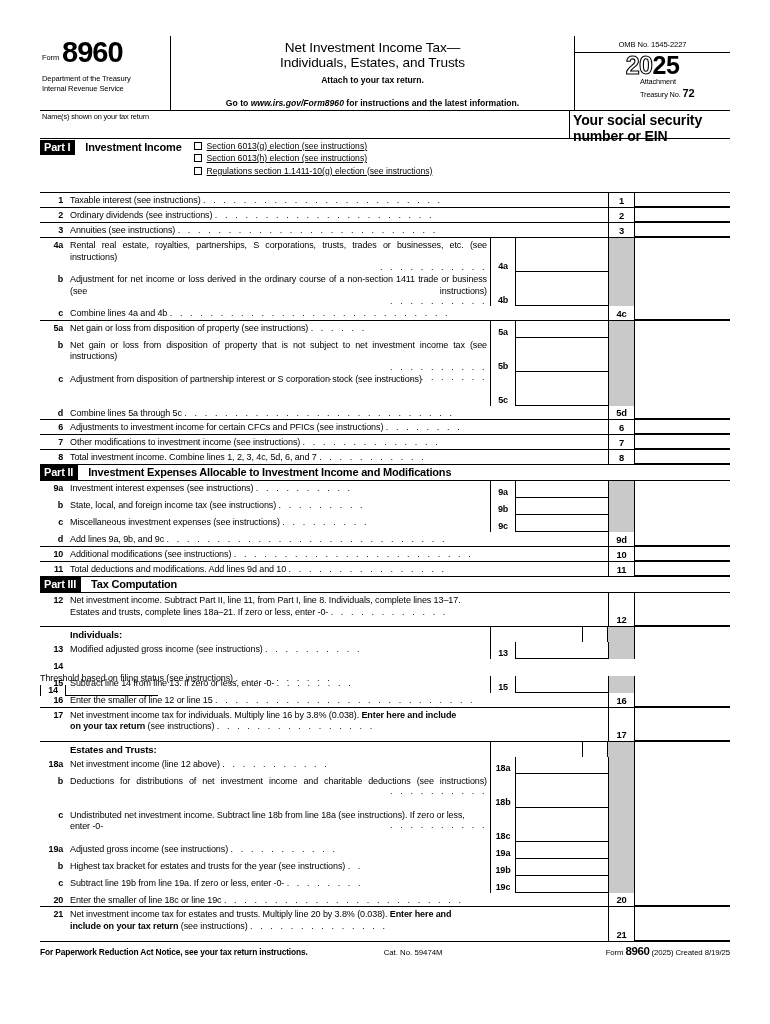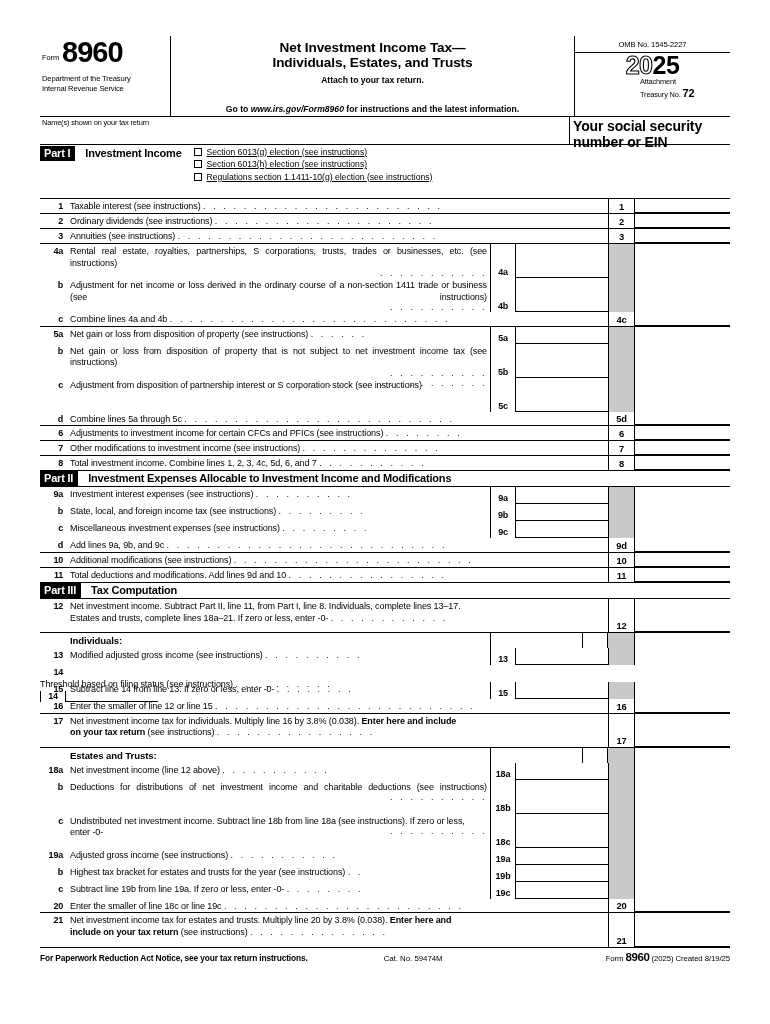--- a/index.html
+++ b/index.html
@@ -15,23 +15,23 @@
 
   
   .hdr { display: flex; border-bottom: 1.6px solid #000; }
   .hdr-left { width: 131px; padding: 3px 0 2px 0; border-right: 1.4px solid #000; }
   .formline { display: flex; align-items: flex-end; padding-bottom: 1px; }
   .formword { font-size: 7.5px; letter-spacing: -.1px; padding-bottom: 4px; padding-left: 2px; }
   .formnum { font-size: 29px; font-weight: bold; letter-spacing: -1px; line-height: .92; padding-left: 3px; }
   .dept { font-size: 7.6px; line-height: 1.32; padding: 7px 0 0 2px; letter-spacing: -.15px; }
 
   .hdr-mid { flex: 1; text-align: center; padding: 4px 4px 2px 4px; border-right: 1.4px solid #000; }
-  .t1 { font-size: 13.6px; font-weight: bold; line-height: 1.13; letter-spacing: -.1px; }
+  .t1 { font-size: 13.6px; font-weight: normal; line-height: 1.13; letter-spacing: -.1px; }
   .t2 { font-size: 8.6px; font-weight: bold; margin-top: 4px; }
-  .t3 { font-size: 8.6px; font-weight: bold; margin-top: 19px; }
+  .t3 { font-size: 8.6px; font-weight: bold; margin-top: 13px; }
   .t3 i { font-style: italic; }
 
   .hdr-right { width: 155px; }
   .omb { font-size: 7.6px; text-align: center; padding: 4px 0 3px; border-bottom: 1.2px solid #000; letter-spacing: -.1px; }
   .yearwrap { text-align: center; padding-top: 1px; position: relative; }
   .year { font-size: 25px; font-weight: bold; line-height: .95; letter-spacing: -.5px; }
   .year .hollow { color: #fff; -webkit-text-stroke: 1.1px #000; }
   .attach { font-size: 7.4px; line-height: 1.3; text-align: left; padding-left: 65px; margin-top: -1px; letter-spacing: -.15px;}
   .attach b { font-size: 11px; font-weight: bold; }
 

